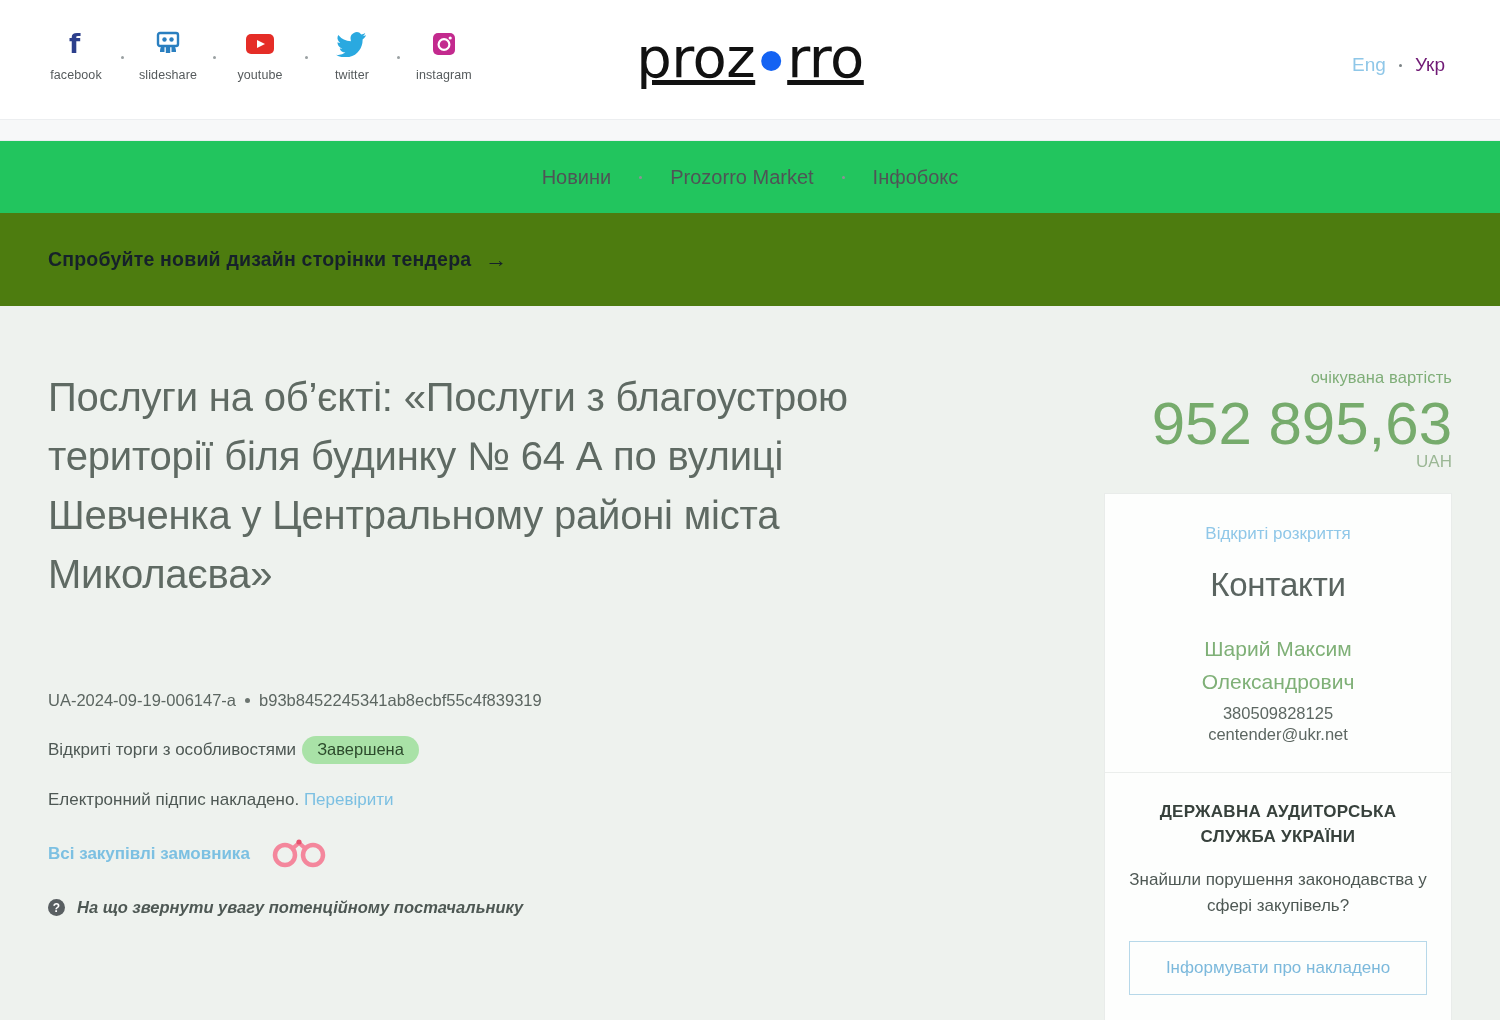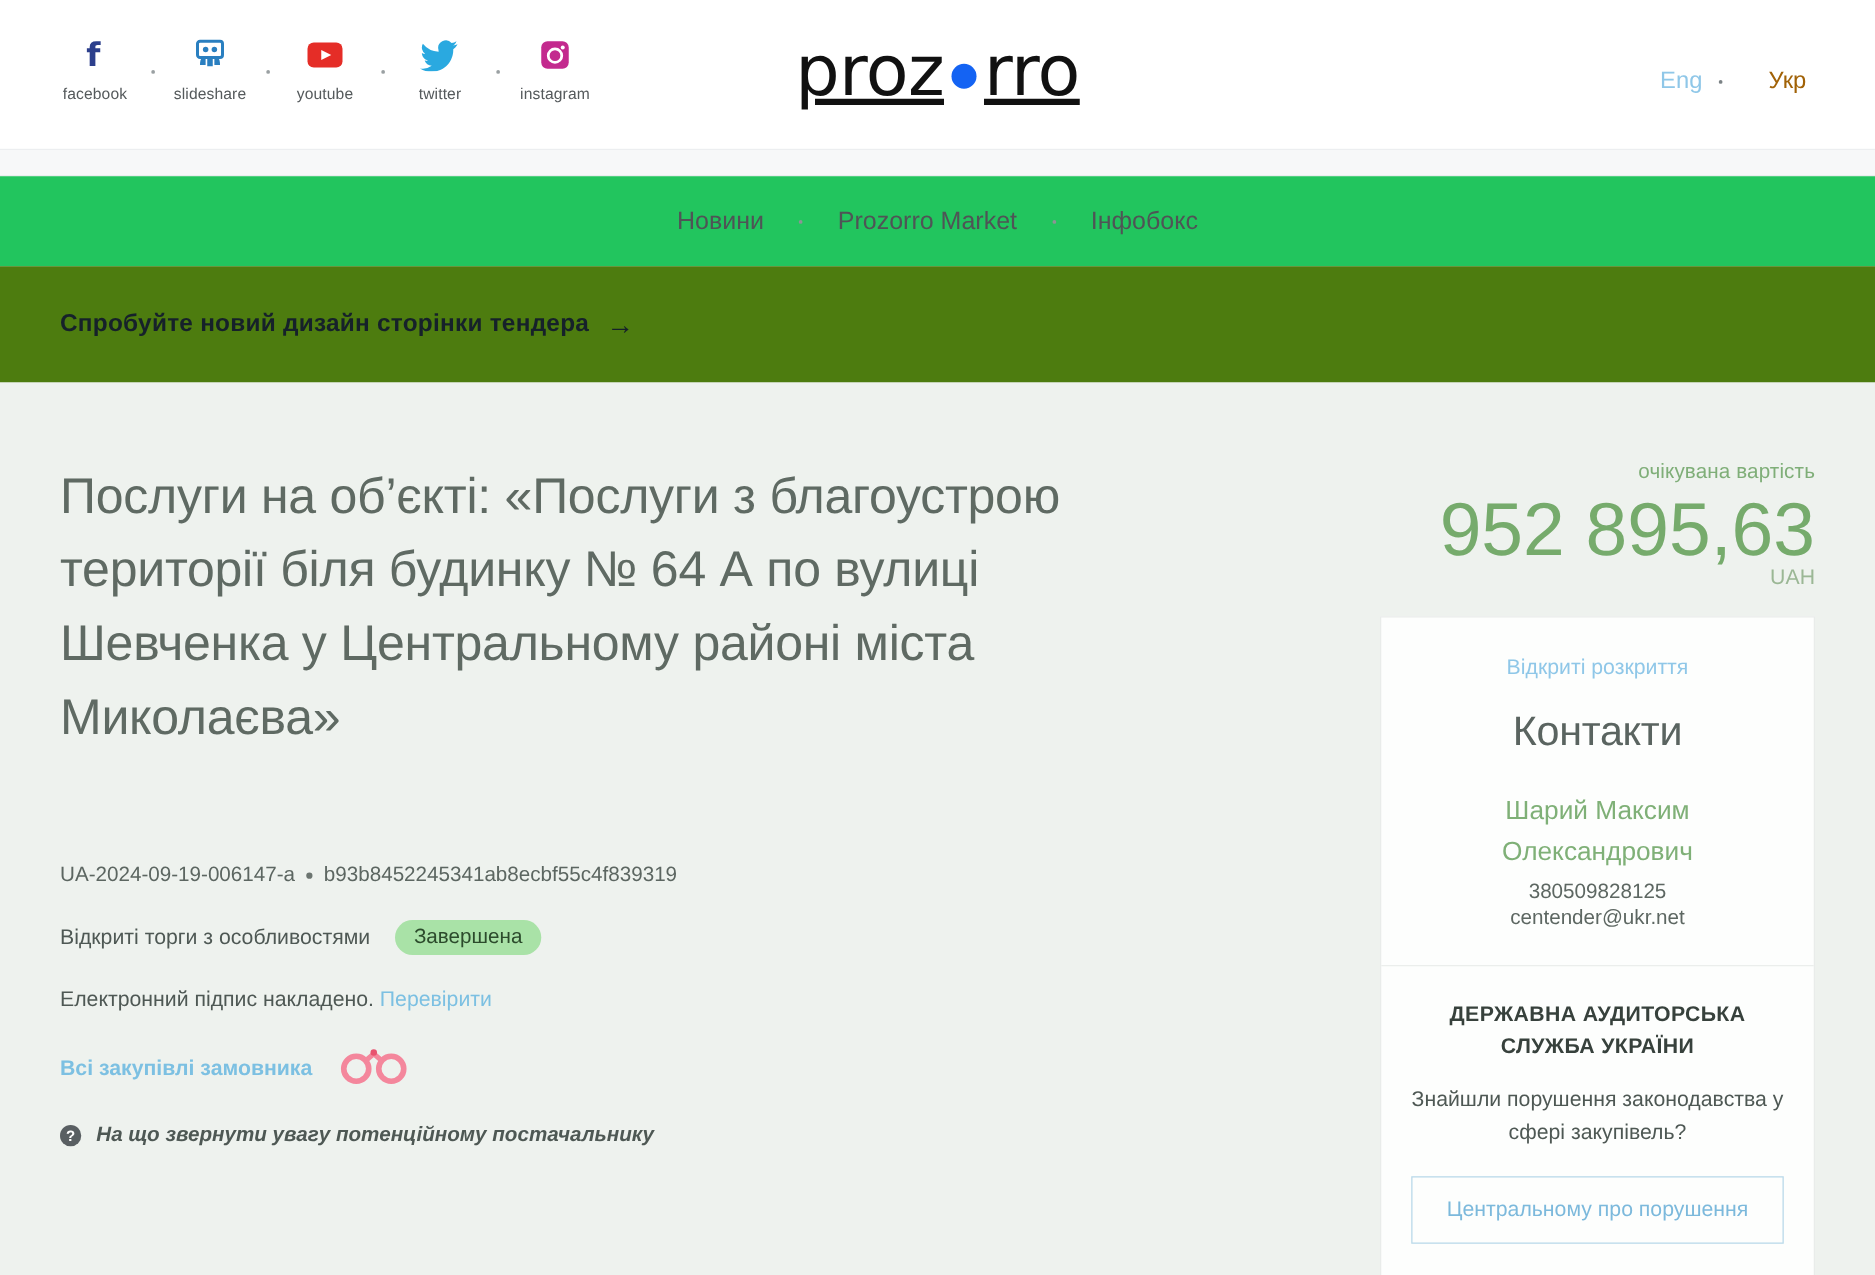--- a/index.html
+++ b/index.html
@@ -81,21 +81,21 @@
   .lang-switch {
     position: absolute;
     right: 55px; top: 54px;
     display: flex;
     align-items: center;
     gap: 13px;
     font-size: 19px;
   }
   .lang-switch .lang-a { color: #8fc7e8; text-decoration: none; }
   .lang-switch .lang-sep { width: 3px; height: 3px; border-radius: 50%; background: #7b8285; display:block; }
-  .lang-switch .lang-b { color: #a16207; text-decoration: none; margin-left: 24px; }
+  .lang-switch .lang-b { color: #701a75; text-decoration: none; }
 
   .header-rule {
     height: 22px;
     background: #f7f8f9;
     border-top: 1px solid #eceef0;
     border-bottom: 1px solid #ebedef;
   }
 
   
   .main-nav {
@@ -170,21 +170,21 @@
     gap: 9px;
   }
   .meta-ids .dot {
     width: 5px; height: 5px; border-radius: 50%;
     background: #6c7570; display: block;
   }
   .meta-proc {
     margin-top: 26px;
     display: flex;
     align-items: center;
-    gap: 20px;
+    gap: 6px;
     font-size: 17px;
     color: #4e5854;
   }
   .status-badge {
     background: #a9e2a7;
     color: #2c4b2c;
     border-radius: 14px;
     padding: 5px 15px 6px;
     font-size: 16.5px;
     line-height: 1;
@@ -496,19 +496,19 @@
         <div class="contact-name">Шарий Максим Олександрович</div>
         <div class="contact-phone">380509828125</div>
         <div class="contact-email">centender@ukr.net</div>
       </div>
 
       <div class="card-divider"></div>
 
       <div class="audit-section">
         <div class="audit-title">ДЕРЖАВНА АУДИТОРСЬКА СЛУЖБА УКРАЇНИ</div>
         <div class="audit-question">Знайшли порушення законодавства у сфері закупівель?</div>
-        <button class="audit-button">Центральному про порушення</button>
+        <button class="audit-button">Інформувати про накладено</button>
       </div>
     </div>
 
   </div>
 
 </div>
 
 </body></html>

